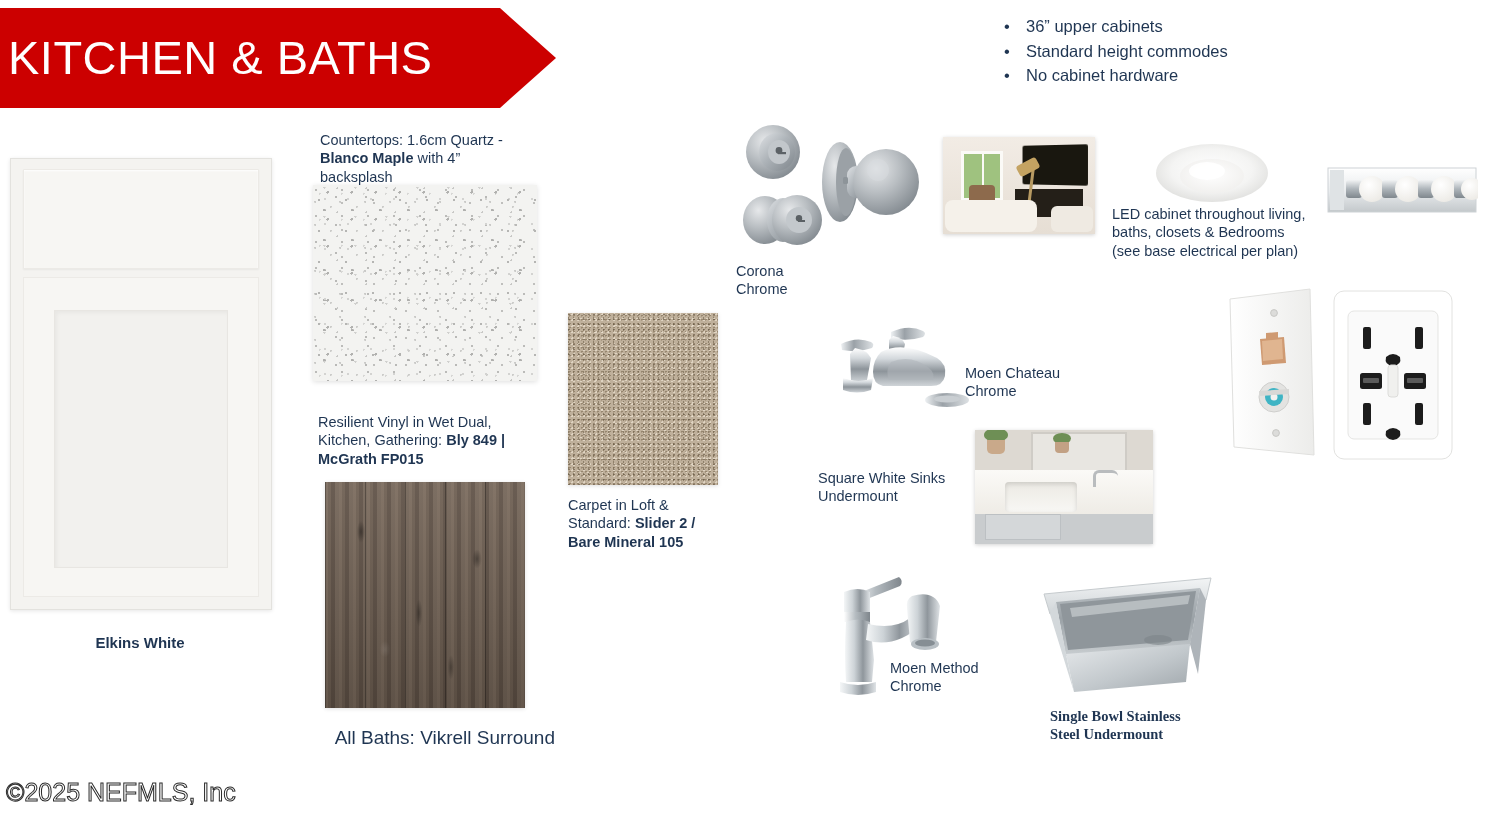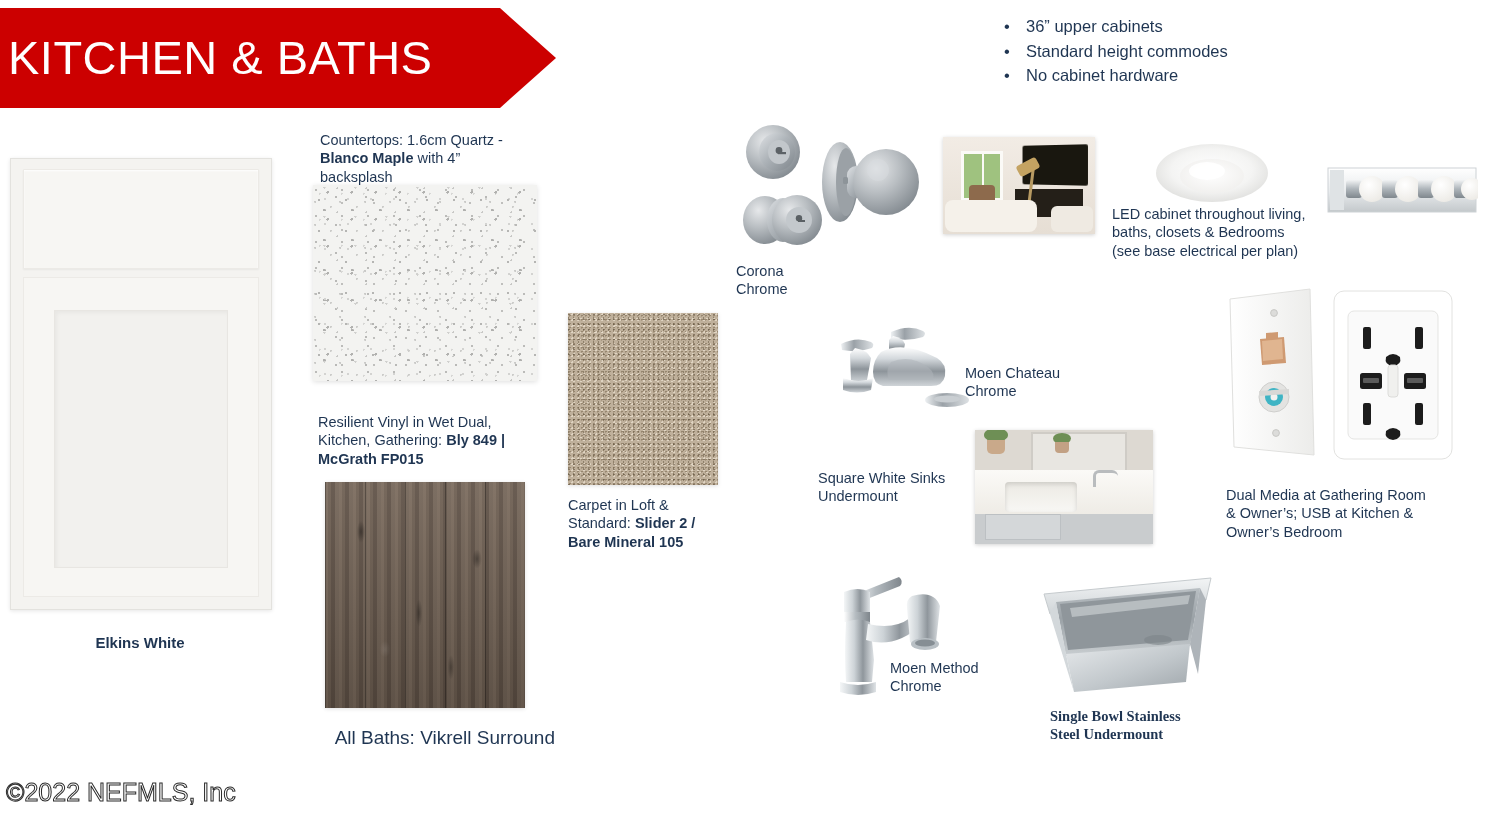--- a/index.html
+++ b/index.html
@@ -397,25 +397,20 @@
       <rect x="178" y="86" width="22" height="16" rx="2.5" fill="#1c1c1c"></rect>
       <rect x="181" y="91" width="16" height="5" rx="1" fill="#5b5b5b"></rect>
 
       <rect x="162" y="78" width="10" height="32" rx="3" fill="#f0f0ee" stroke="#dcdcda"></rect>
 
       <rect x="137" y="116" width="8" height="22" rx="2" fill="#1c1c1c"></rect>
       <rect x="189" y="116" width="8" height="22" rx="2" fill="#1c1c1c"></rect>
       <path d="M160 144 q7 -6 14 0 q2 8 -7 9 q-9 -1 -7 -9 z" fill="#1c1c1c"></path>
     </svg>
   </div>
-  <div class="abs cap" style="left:1226px;top:486px;width:220px;">
-    <span>Dual Media at Gathering Room</span><br>
-    <span>&amp; Owner’s; USB at Kitchen &amp;</span><br>
-    <span>Owner’s Bedroom</span>
-  </div>
 
   <div class="abs" style="left:826px;top:560px;width:150px;height:155px;">
     <svg width="150" height="155" viewBox="0 0 150 155">
       <defs>
         <linearGradient id="kf1" x1="0" y1="0" x2="1" y2="0">
           <stop offset="0%" stop-color="#f4f6f7"></stop>
             <stop offset="32%" stop-color="#cdd3d7"></stop>
           <stop offset="62%" stop-color="#8f969c"></stop>
             <stop offset="100%" stop-color="#dfe3e6"></stop>
         </linearGradient>
@@ -480,15 +475,15 @@
       <ellipse cx="118" cy="70" rx="14" ry="5" fill="#7e858a" opacity=".65"></ellipse>
 
       <polygon points="30,38 150,25 148,34 32,47" fill="#dfe3e6" opacity=".5"></polygon>
     </svg>
   </div>
   <div class="abs cap" style="left:1050px;top:707px;width:155px;font-family:Liberation Serif, serif;">
     <b>Single Bowl Stainless</b><br>
     <b>Steel Undermount</b>
   </div>
 
-  <div class="abs" id="wm">©2022 NEFMLS, Inc</div>
+  <div class="abs" id="wm">©2025 NEFMLS, Inc</div>
 
 </div>
 
 </body></html>

